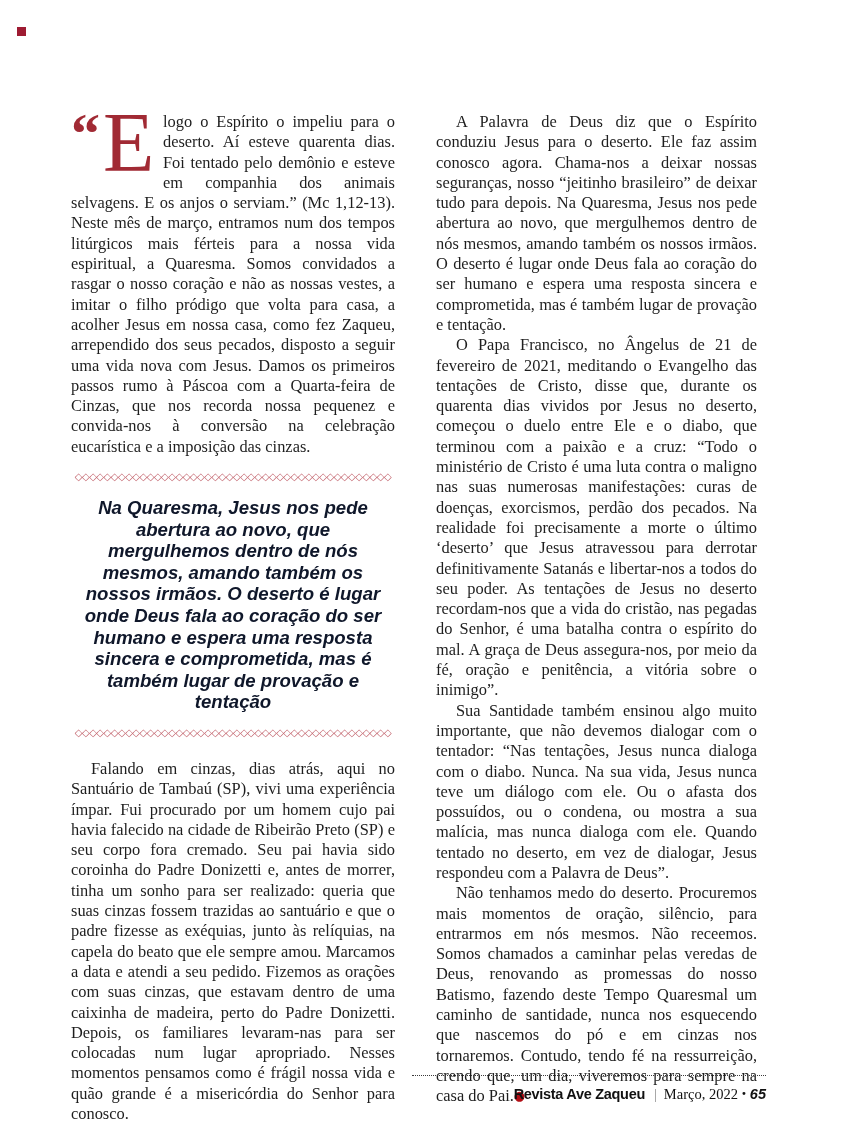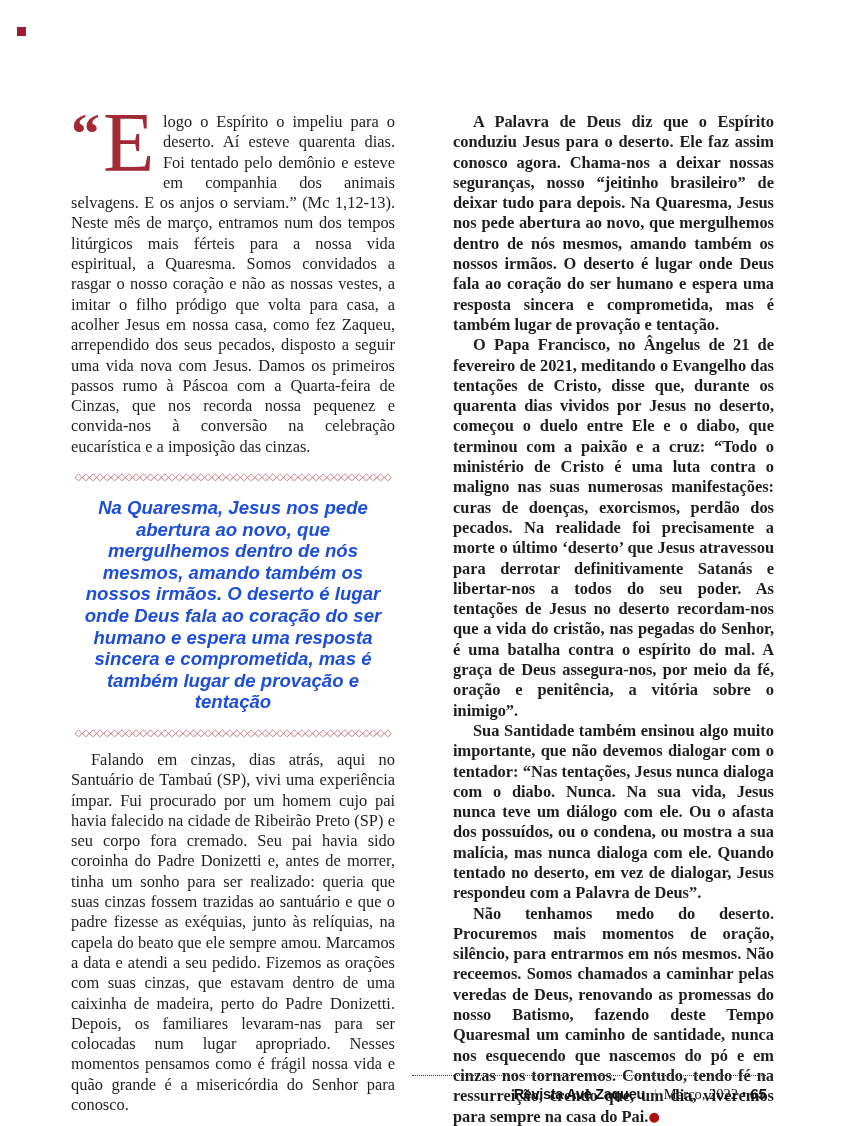--- a/index.html
+++ b/index.html
@@ -21,21 +21,21 @@
   }
   .column {
     position: absolute;
     top: 112px;
     text-align: justify;
     font-size: 16.4px;
     line-height: 20.3px;
     hyphens: auto;
   }
   .col-left  { left: 71px;  width: 324px; }
-  .col-right { left: 453px; width: 321px; font-weight: bold; }
+  .col-right { left: 436px; width: 321px; }
 
   .opening-float {
     float: left;
     width: 92px;
     height: 61px;
     display: flex;
     align-items: flex-start;
   }
   .open-quote {
     font-family: "Liberation Serif", serif;
@@ -66,24 +66,24 @@
     text-align: center;
   }
   .pull-quote {
     margin: 13px 4px 6px 4px;
     text-align: center;
     font-family: "Liberation Sans", sans-serif;
     font-style: italic;
     font-weight: bold;
     font-size: 18.6px;
     line-height: 21.6px;
-    color: #1d4ed8;
+    color: #0f172a;
     hyphens: none;
   }
-  .body-par { text-indent: 20px; margin-top: 10px; }
+  .body-par { text-indent: 20px; margin-top: 19px; }
   .col-right .body-par { margin-top: 0; }
   .end-dot {
     color: #b10e15;
     font-family: "DejaVu Sans", sans-serif;
     font-size: 13px;
     vertical-align: 1px;
   }
   .footer-rule {
     position: absolute;
     left: 412px; top: 1075px;

